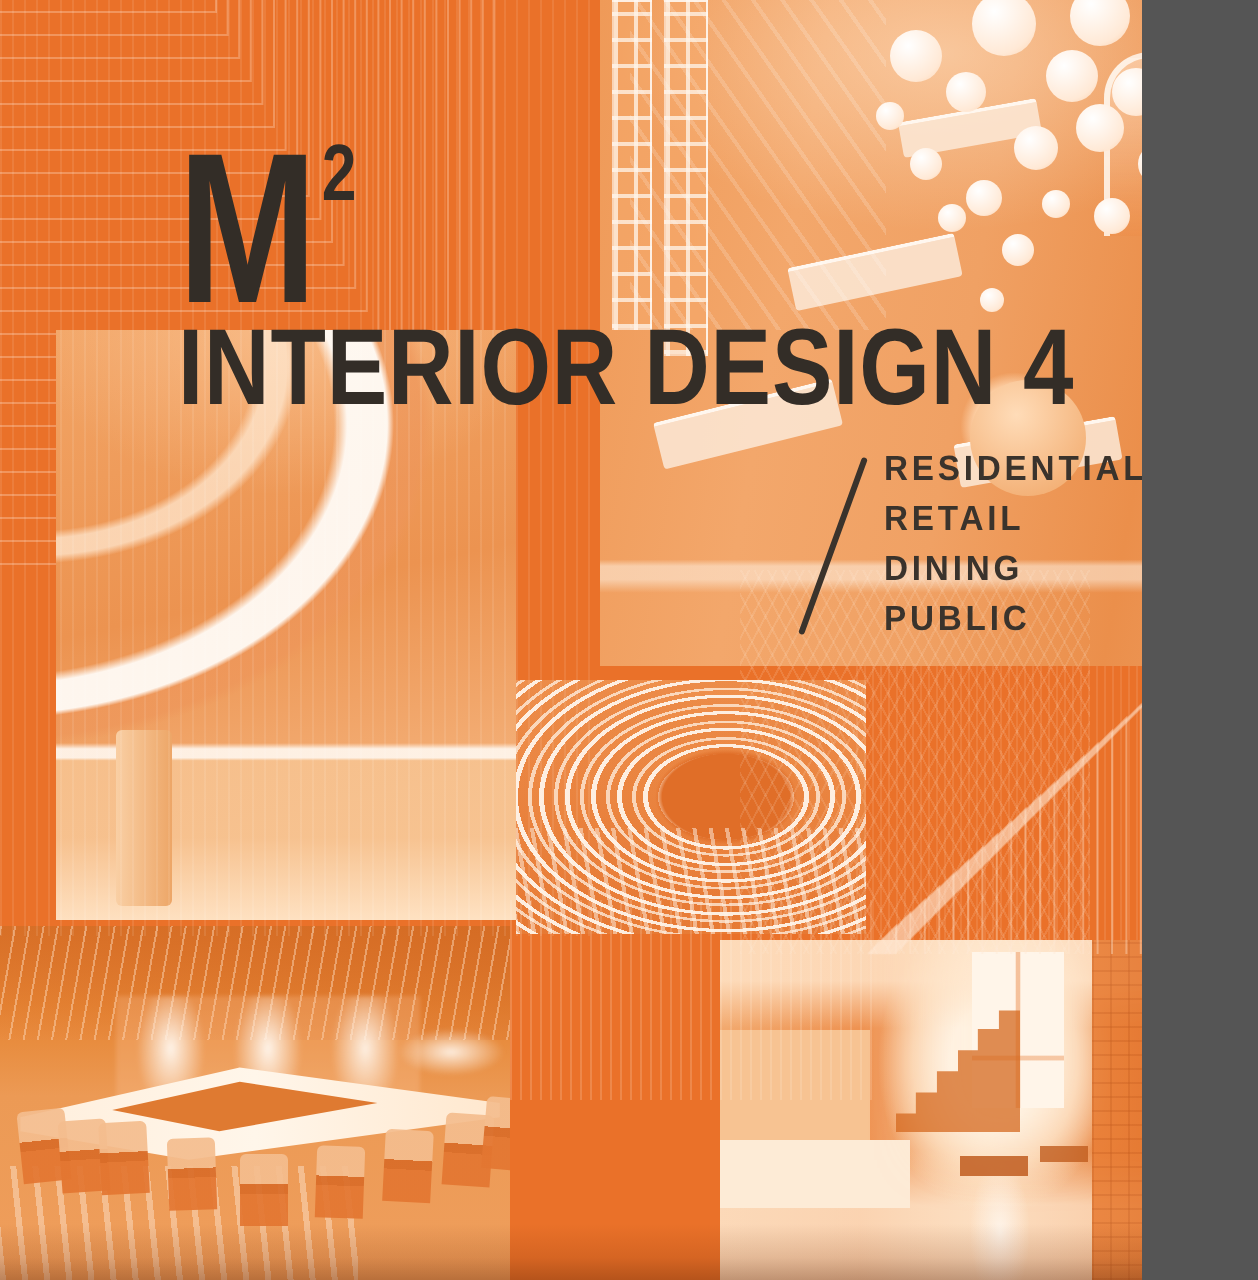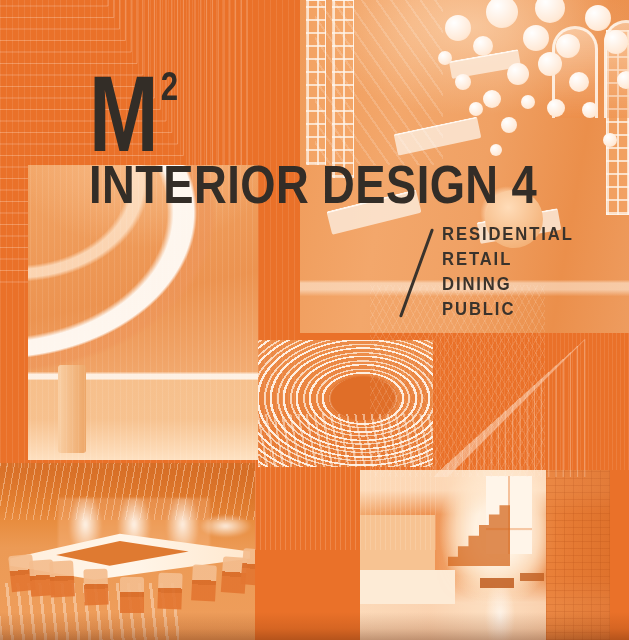--- a/index.html
+++ b/index.html
@@ -1,16 +1,16 @@
 <!DOCTYPE html>
 <html><head>
 <meta charset="utf-8">
 <style>
   html,body{margin:0;padding:0;background:#555;}
-  .stage{position:relative;width:629px;height:640px;overflow:hidden;
+  .stage{position:relative;width:571px;height:640px;overflow:hidden;
          background:#EA7129;font-family:"Liberation Sans",sans-serif;}
   .stage *{position:absolute;box-sizing:border-box;}
 
   
   svg.pattern{left:0;top:0;}
   #corner-pattern{left:0;top:0;}
   #stair-pattern{left:400px;top:325px;}
 
   .vstripes-left{left:0;top:0;width:300px;height:468px;
     background:repeating-linear-gradient(90deg,rgba(255,255,255,.09) 0 1px,transparent 1px 6px);}

